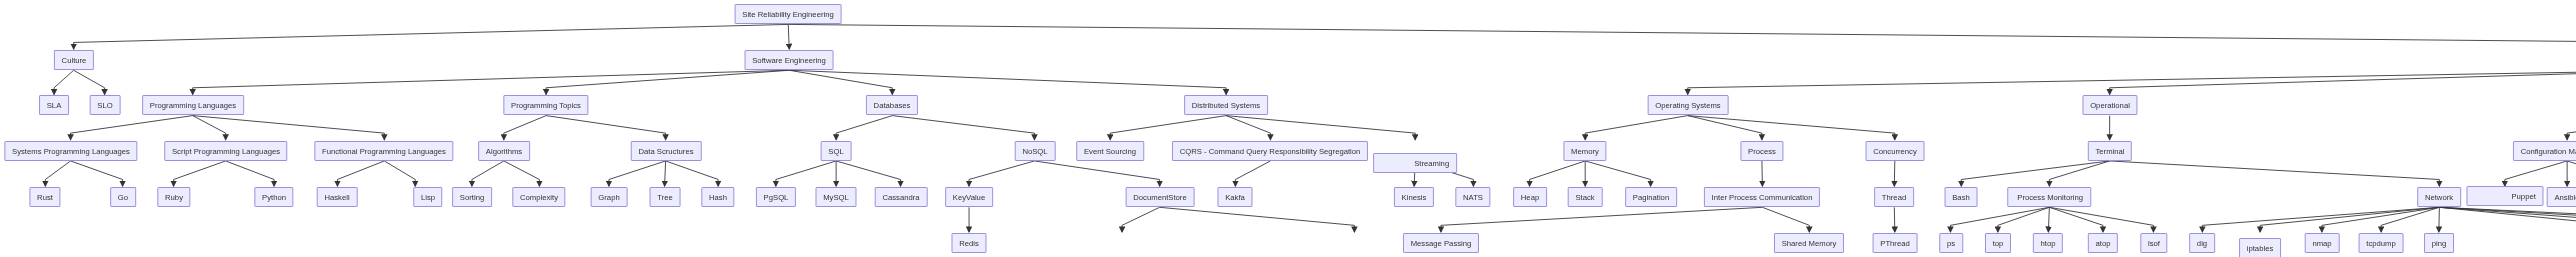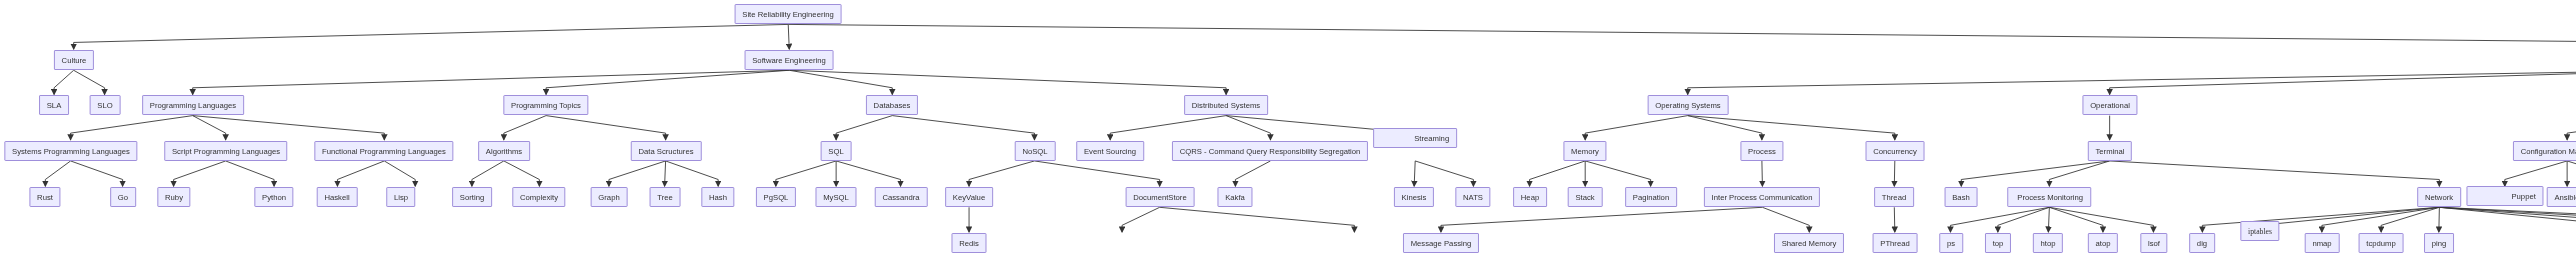--- a/index.html
+++ b/index.html
@@ -153,32 +153,32 @@
       <div class="node" style="left: 2110px; top: 95px;">Operational</div>
       <div class="node" style="left: 71px; top: 141px;">Systems Programming Languages</div>
       <div class="node" style="left: 226px; top: 141px;">Script Programming Languages</div>
       <div class="node" style="left: 384px; top: 141px;">Functional Programming Languages</div>
       <div class="node" style="left: 504px; top: 141px;">Algorithms</div>
       <div class="node" style="left: 666px; top: 141px;">Data Scructures</div>
       <div class="node" style="left: 836px; top: 141px;">SQL</div>
       <div class="node" style="left: 1035px; top: 141px;">NoSQL</div>
       <div class="node" style="left: 1110px; top: 141px;">Event Sourcing</div>
       <div class="node" style="left: 1270px; top: 141px;">CQRS - Command Query Responsibility Segregation</div>
-      <div class="node" style="left: 1415px; top: 128px; padding-left: 40px;">Streaming</div>
+      <div class="node" style="left: 1415px; top: 153px; padding-left: 40px;">Streaming</div>
       <div class="node" style="left: 1585px; top: 141px; text-align: center;">Memory</div>
       <div class="node" style="left: 1762px; top: 141px;">Process</div>
       <div class="node" style="left: 1895px; top: 141px;">Concurrency</div>
       <div class="node" style="left: 2110px; top: 141px;">Terminal</div>
       <div class="node" style="left: 2567px; top: 141px;">Configuration Management</div>
       <div class="node" style="left: 45px; top: 187px;">Rust</div>
       <div class="node" style="left: 123px; top: 187px;">Go</div>
       <div class="node" style="left: 174px; top: 187px;">Ruby</div>
       <div class="node" style="left: 274px; top: 187px;">Python</div>
       <div class="node" style="left: 337px; top: 187px;">Haskell</div>
-      <div class="node" style="left: 401px; top: 187px;">Lisp</div>
+      <div class="node" style="left: 428px; top: 187px;">Lisp</div>
       <div class="node" style="left: 472px; top: 187px;">Sorting</div>
       <div class="node" style="left: 539px; top: 187px;">Complexity</div>
       <div class="node" style="left: 609px; top: 187px;">Graph</div>
       <div class="node" style="left: 665px; top: 187px;">Tree</div>
       <div class="node" style="left: 718px; top: 187px;">Hash</div>
       <div class="node" style="left: 776px; top: 187px;">PgSQL</div>
       <div class="node" style="left: 836px; top: 187px;">MySQL</div>
       <div class="node" style="left: 901px; top: 187px;">Cassandra</div>
       <div class="node" style="left: 969px; top: 187px;">KeyValue</div>
       <div class="node" style="left: 1160px; top: 187px;">DocumentStore</div>
@@ -200,19 +200,19 @@
       <div class="node" style="left: 1354px; top: 233px; margin-top: 36px;">ElasticSearch</div>
       <div class="node" style="left: 1441px; top: 233px;">Message Passing</div>
       <div class="node" style="left: 1809px; top: 233px;">Shared Memory</div>
       <div class="node" style="left: 1895px; top: 233px;">PThread</div>
       <div class="node" style="left: 1951px; top: 233px;">ps</div>
       <div class="node" style="left: 1998px; top: 233px;">top</div>
       <div class="node" style="left: 2048px; top: 233px;">htop</div>
       <div class="node" style="left: 2103px; top: 233px;">atop</div>
       <div class="node" style="left: 2154px; top: 233px;">lsof</div>
       <div class="node" style="left: 2202px; top: 233px;">dig</div>
-      <div class="node" style="left: 2260px; top: 221px; font-family: Liberation Serif, serif;">iptables</div>
+      <div class="node" style="left: 2260px; top: 238px;">iptables</div>
       <div class="node" style="left: 2322px; top: 233px;">nmap</div>
       <div class="node" style="left: 2381px; top: 233px;">tcpdump</div>
       <div class="node" style="left: 2439px; top: 233px;">ping</div>
     </div>
 </div>
 
 
 </body></html>

